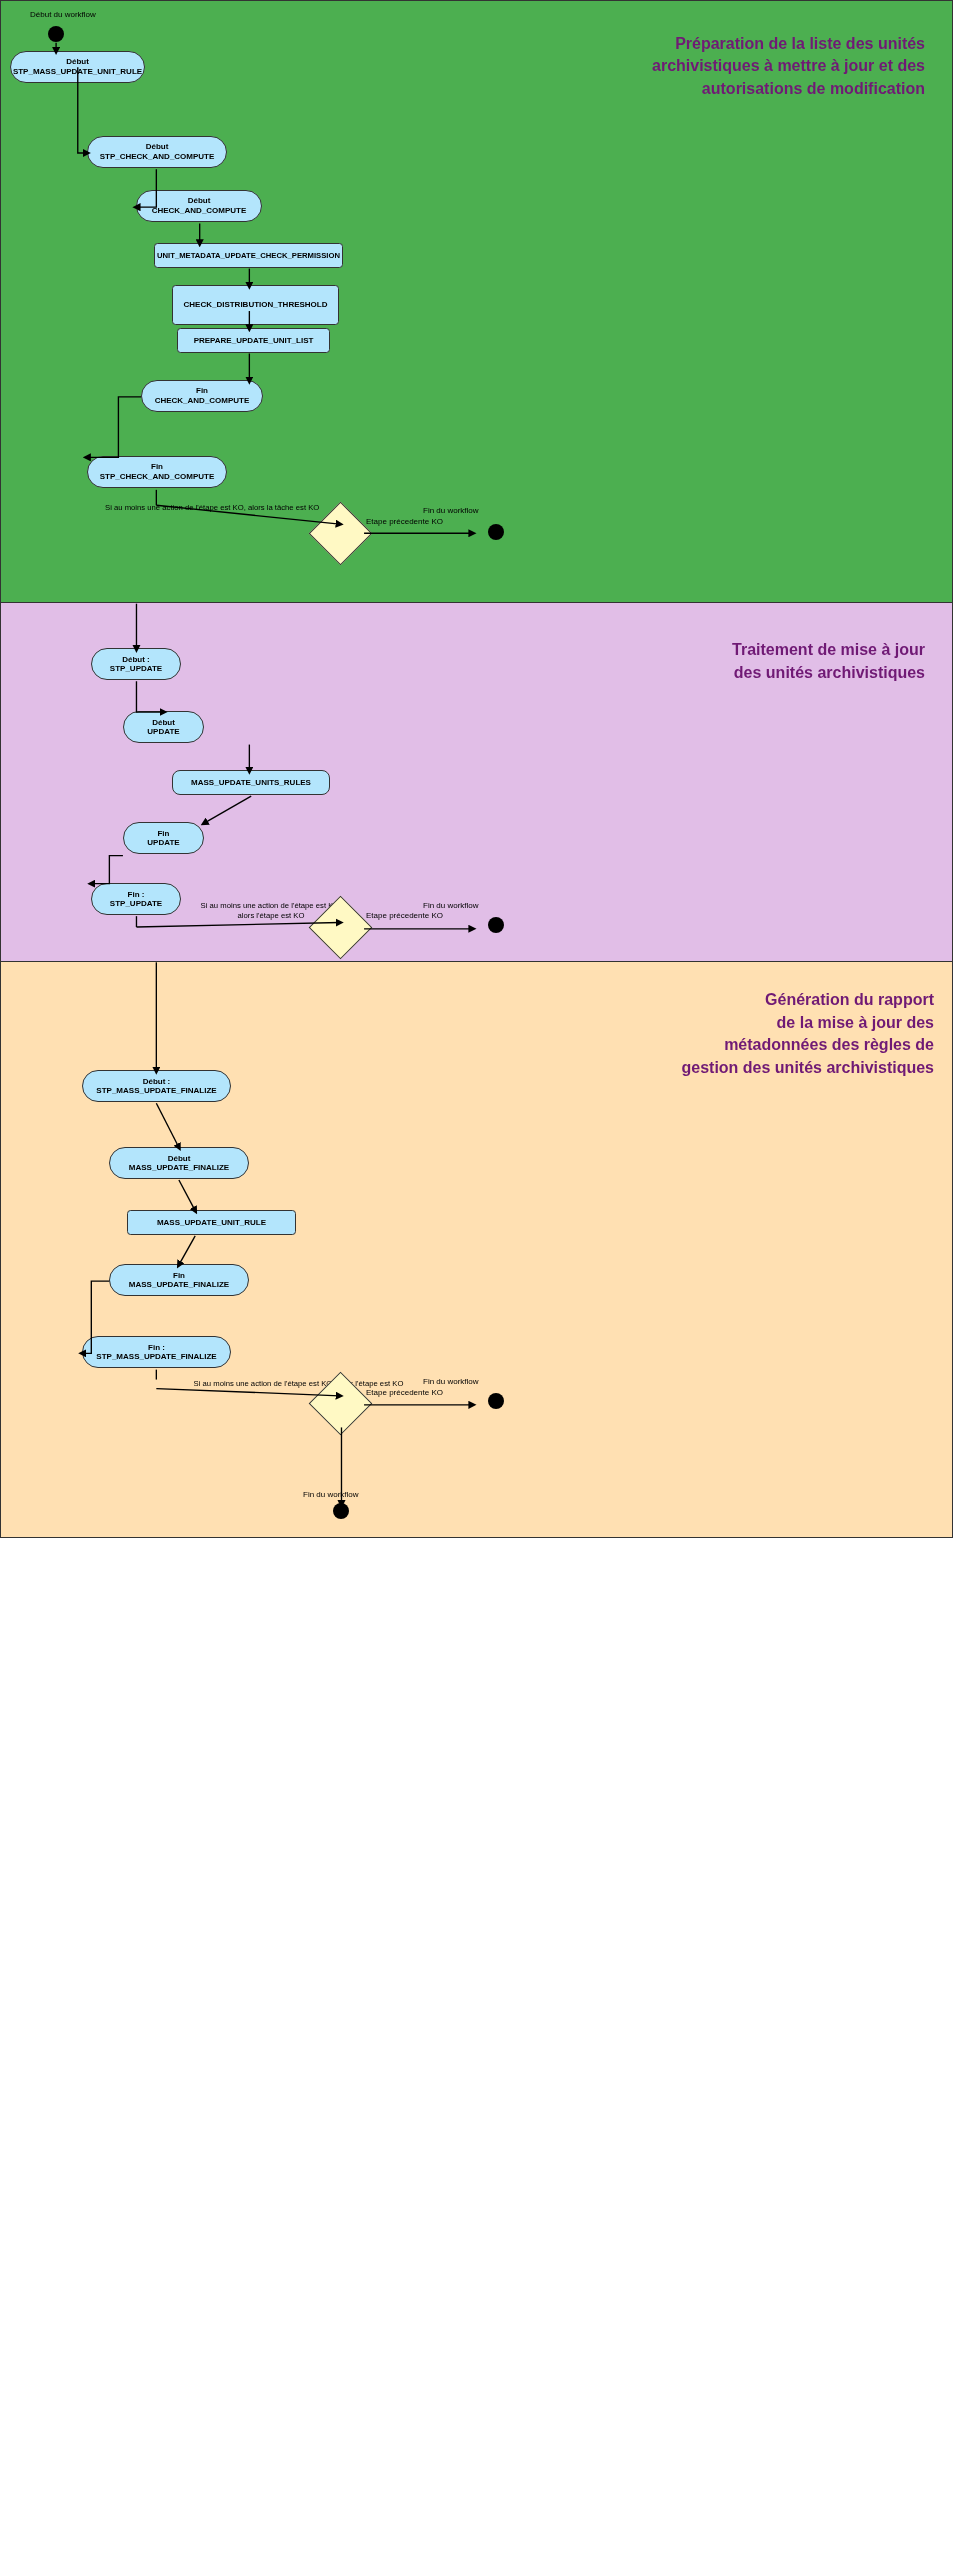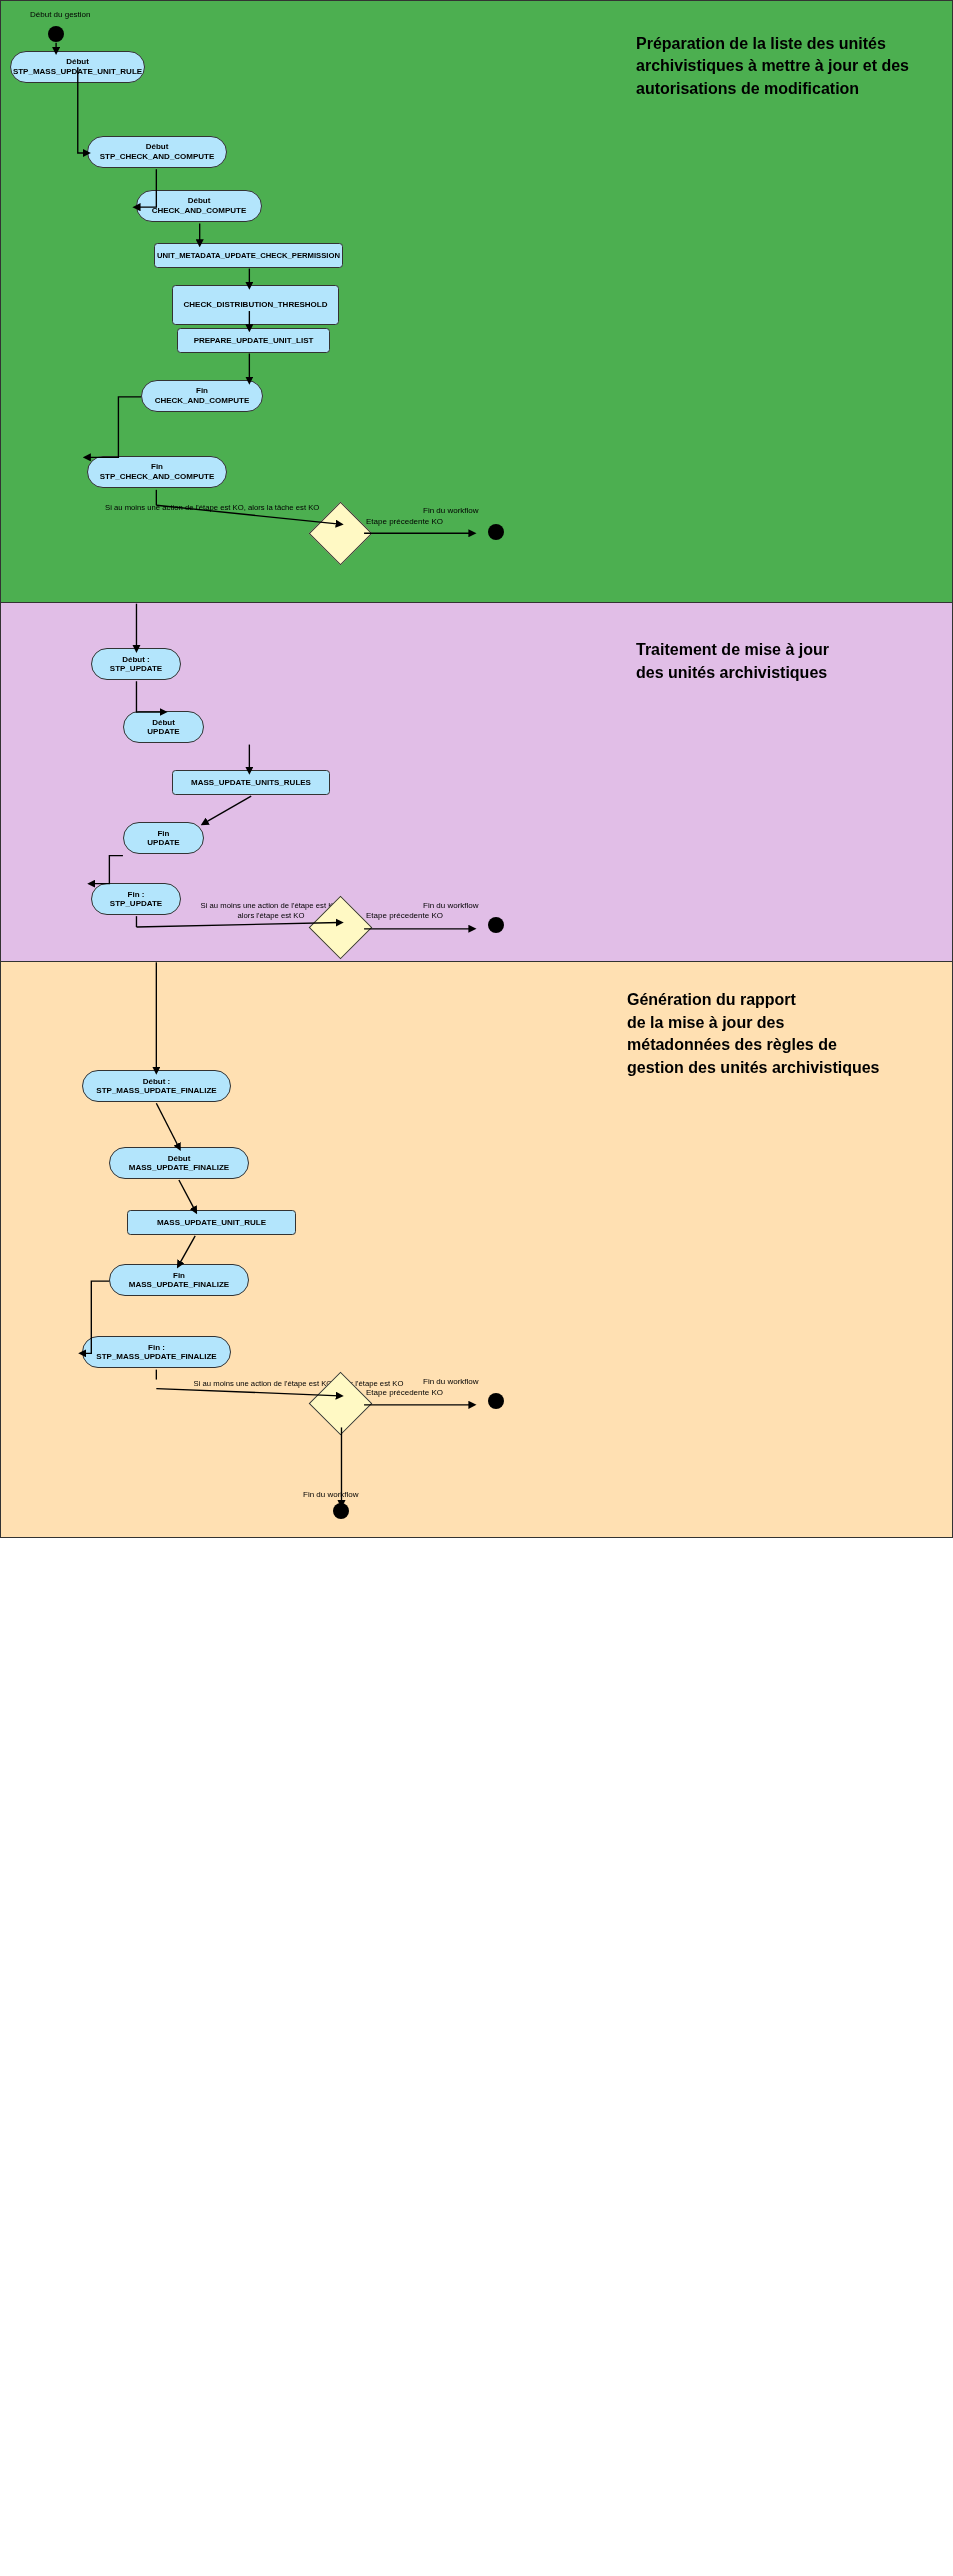--- a/index.html
+++ b/index.html
@@ -37,24 +37,24 @@
       background: #ffe0b2;
       min-height: 559px;
       margin-top: -1.8px;
     }
 
     
     .section-title {
       position: absolute;
       right: 18px;
       top: 36px;
-      text-align: left;
+      text-align: right;
       font-weight: bold;
       font-size: 16px;
-      color: #000000;
+      color: #701a75;
       line-height: 1.4;
       width: 289px;
     }
 
     
     .node {
       position: absolute;
       border: 1.4px solid #333;
       background: #b3e5fc;
       text-align: center;
@@ -115,21 +115,21 @@
 </head>
 <body>
 
 <div class="diagram-container">
 
   <div class="section section-green" style="height: 604px;">
     <div class="section-title" style="right:27px; top:32px;">Préparation de la liste des unités
 archivistiques à mettre à jour et
 des autorisations de modification</div>
 
-    <span class="label-small" style="left:29px; top:9px;">Début du gestion</span>
+    <span class="label-small" style="left:29px; top:9px;">Début du workflow</span>
 
     <div class="circle" style="left:47px; top:25px;"></div>
 
     <div class="node node-rounded" style="left:9px; top:50px; width:135px; height:32px; font-size:8px;">Début<br>STP_MASS_UPDATE_UNIT_RULE</div>
 
     <div class="node node-rounded" style="left:86px; top:135px; width:140px; height:32px; font-size:8px;">Début<br>STP_CHECK_AND_COMPUTE</div>
 
     <div class="node node-rounded" style="left:135px; top:189px; width:126px; height:32px; font-size:8px;">Début<br>CHECK_AND_COMPUTE</div>
 
     <div class="node node-rect" style="left:153px; top:242px; width:189px; height:25px; font-size:7.7px;">UNIT_METADATA_UPDATE_CHECK_PERMISSION</div>
@@ -181,21 +181,21 @@
     </svg>
   </div>
 
   <div class="section section-purple" style="height: 361px;">
     <div class="section-title" style="right:27px; top:36px; font-size:16px; font-weight:bold;">Traitement de mise à jour<br>des unités archivistiques</div>
 
     <div class="node node-rounded" style="left:90px; top:45px; width:90px; height:32px; font-size:8px;">Début :<br>STP_UPDATE</div>
 
     <div class="node node-rounded" style="left:122px; top:108px; width:81px; height:32px; font-size:8px;">Début<br>UPDATE</div>
 
-    <div class="node node-rect" style="left:171px; top:167px; width:158px; height:25px; font-size:8px;">MASS_UPDATE_UNITS_RULES</div>
+    <div class="node node-rect" style="left:171px; top:167px; width:158px; height:25px; font-size:8px;border-radius:8px;">MASS_UPDATE_UNITS_RULES</div>
 
     <div class="node node-rounded" style="left:122px; top:219px; width:81px; height:32px; font-size:8px;">Fin<br>UPDATE</div>
 
     <div class="node node-rounded" style="left:90px; top:280px; width:90px; height:32px; font-size:8px;">Fin :<br>STP_UPDATE</div>
 
     <span class="label-small" style="left:171px; top:298px; width:198px; font-size:7.7px;">Si au moins une action de l'étape est KO,<br>alors l'étape est KO</span>
 
     <div class="diamond" style="left:317px; top:302px;"></div>
 
     <div class="circle" style="left:487px; top:314px;"></div>

